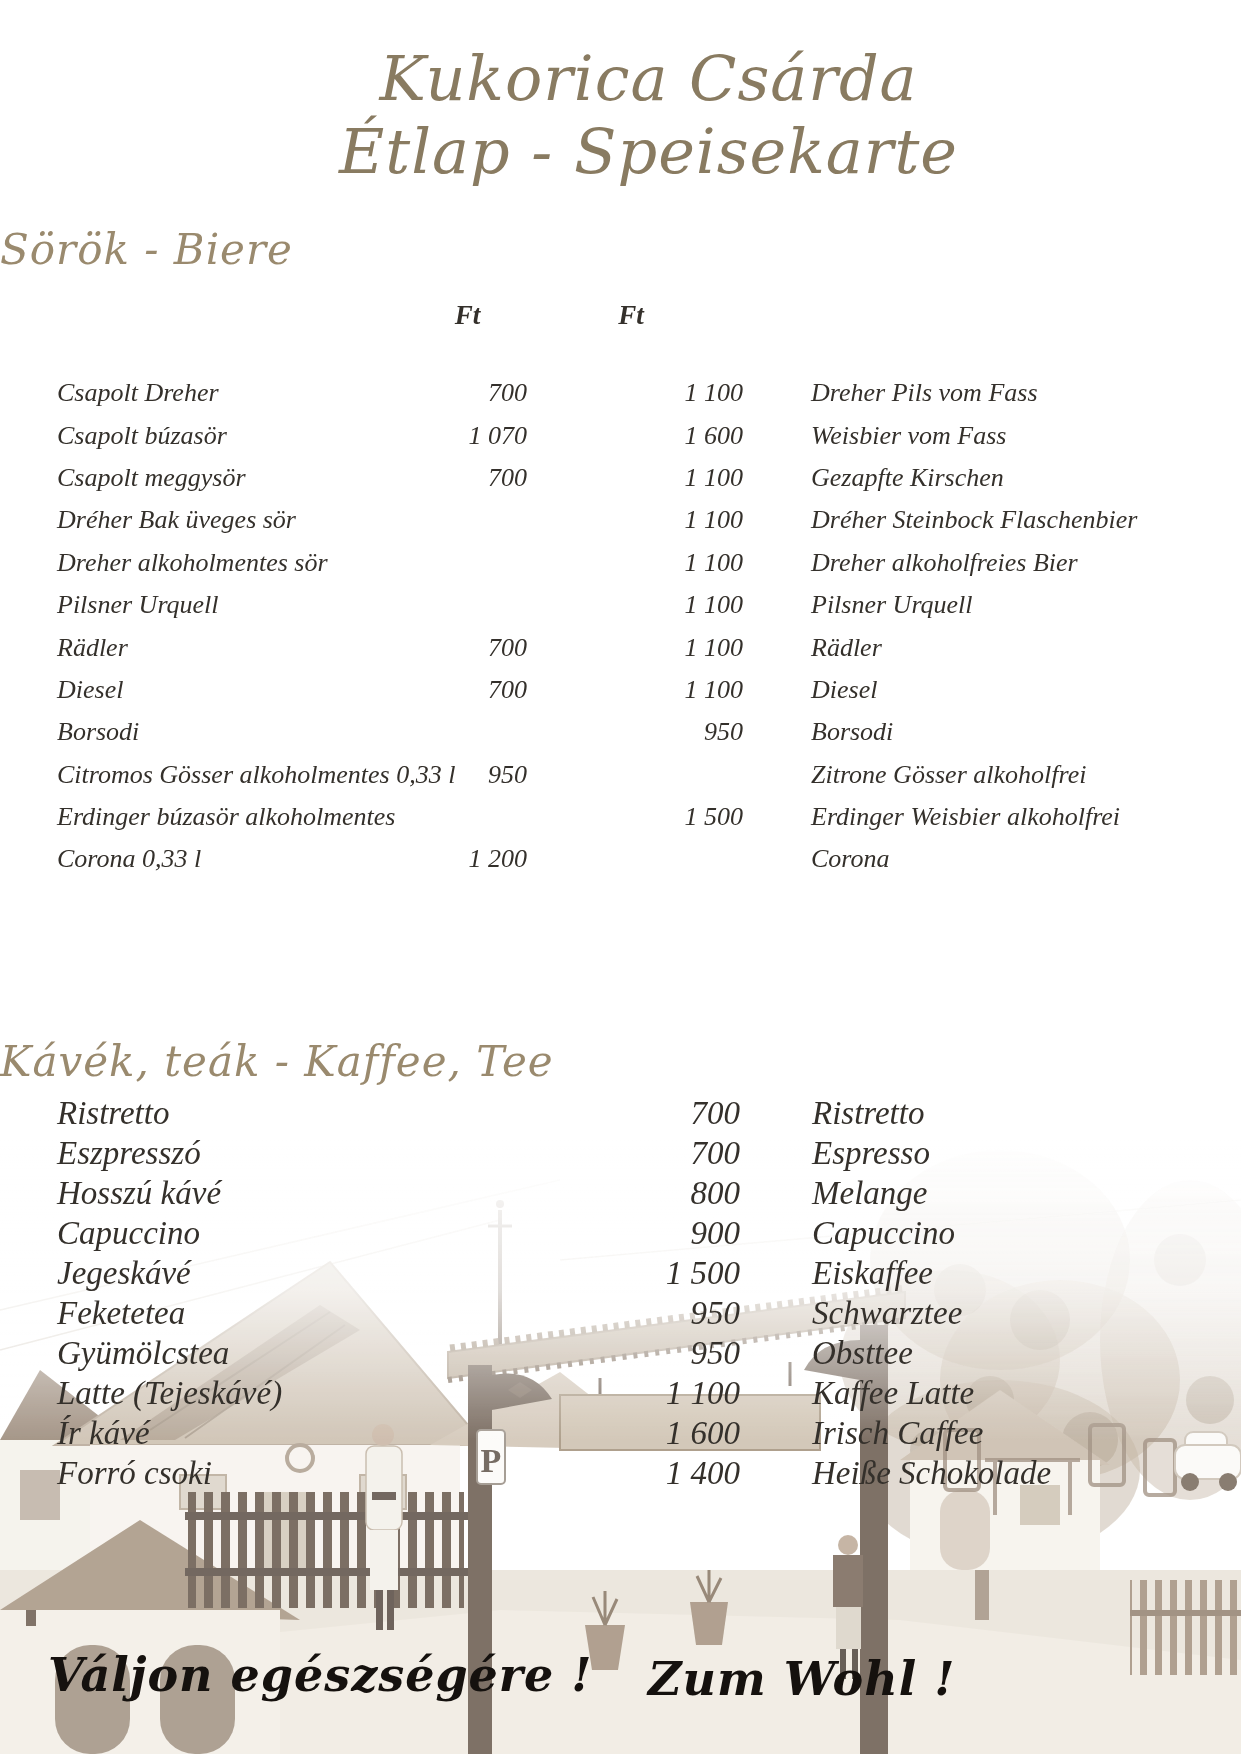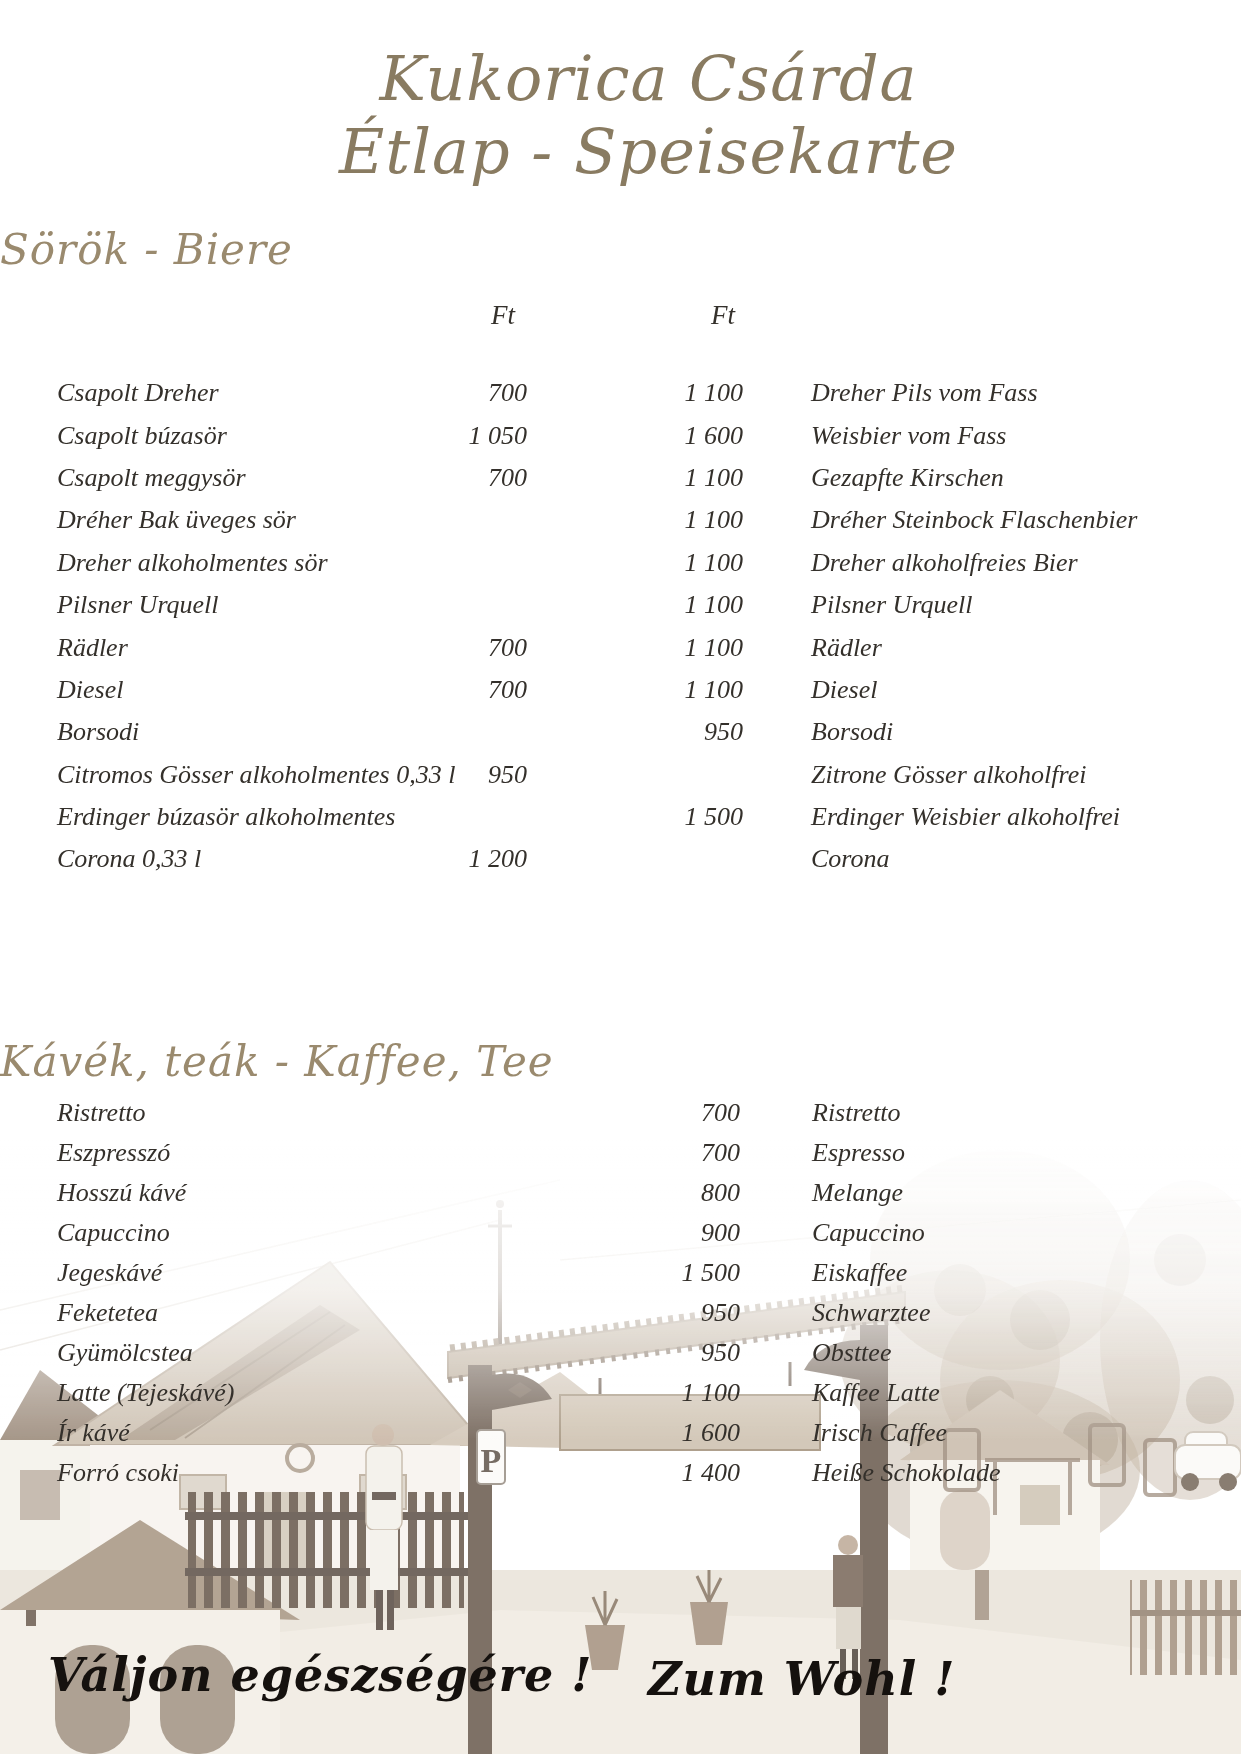--- a/index.html
+++ b/index.html
@@ -19,34 +19,34 @@
     color:#897b61; font-size:62px; line-height:73px; letter-spacing:1px;padding-left:28px; }
   .section-heading { position:absolute; left:0; width:1241px; 
     font-family:"DejaVu Serif", serif; font-style:italic; font-weight:normal;
     color:#9a8a6e; font-size:42px; line-height:56px; letter-spacing:1px; margin:0; }
   #beer-heading { top:222px; }
   #coffee-heading { top:1034px; }
   
   .beer-head { position:absolute; top:298px; left:57px; width:1127px;
     font-style:italic; font-size:27px; color:#34302b; }
   .hrow { display:grid; grid-template-columns:363px 107px 216px 1fr; height:35px; align-items:center; }
-  .hc { text-align:right; white-space:nowrap; }
+  .hc { text-align:center; white-space:nowrap;font-weight:bold; }
   .hc.ft1 { padding-right:12px; }
   .hc.ft2 { padding-right:8px; }
   .hc.sz1 { padding-right:0; }
   .hc.sz2 { padding-right:0; }
   .beer-table { position:absolute; top:372px; left:57px; width:1127px; }
   .beer-row { display:grid; grid-template-columns:363px 107px 216px 1fr; height:42.4px;
     align-items:center; font-style:italic; font-size:26px; white-space:nowrap; }
   .price { text-align:right; }
   .de-name { padding-left:68px; }
   
   .coffee-table { position:absolute; top:1093px; left:57px; width:1127px; }
   .coffee-row { display:grid; grid-template-columns:363px 320px 1fr; height:40px;
-    align-items:center; font-style:italic; font-size:26px; white-space:nowrap; }
+    align-items:center; font-style:italic; font-size:33px; white-space:nowrap; }
   .coffee-row .de-name { padding-left:72px; }
   
   .toast { position:absolute; z-index:3; font-family:"DejaVu Serif", serif;
     font-style:italic; font-weight:bold; color:#15110e; font-size:46px;
     letter-spacing:1px; white-space:nowrap; }
   .toast-left { left:48px; top:1648px; }
   .toast-right { left:648px; top:1652px; }
 </style>
 </head>
 <body>
@@ -226,21 +226,21 @@
     <div class="beer-table" id="beer-rows">
   <div class="beer-row">
     <span class="hu-name">Csapolt Dreher</span>
     <span class="price">700</span>
     <span class="price">1 100</span>
     <span class="de-name">Dreher Pils vom Fass</span>
   </div>
 
   <div class="beer-row">
     <span class="hu-name">Csapolt búzasör</span>
-    <span class="price">1 050</span>
+    <span class="price">1 070</span>
     <span class="price">1 600</span>
     <span class="de-name">Weisbier vom Fass</span>
   </div>
 
   <div class="beer-row">
     <span class="hu-name">Csapolt meggysör</span>
     <span class="price">700</span>
     <span class="price">1 100</span>
     <span class="de-name">Gezapfte Kirschen</span>
   </div>

